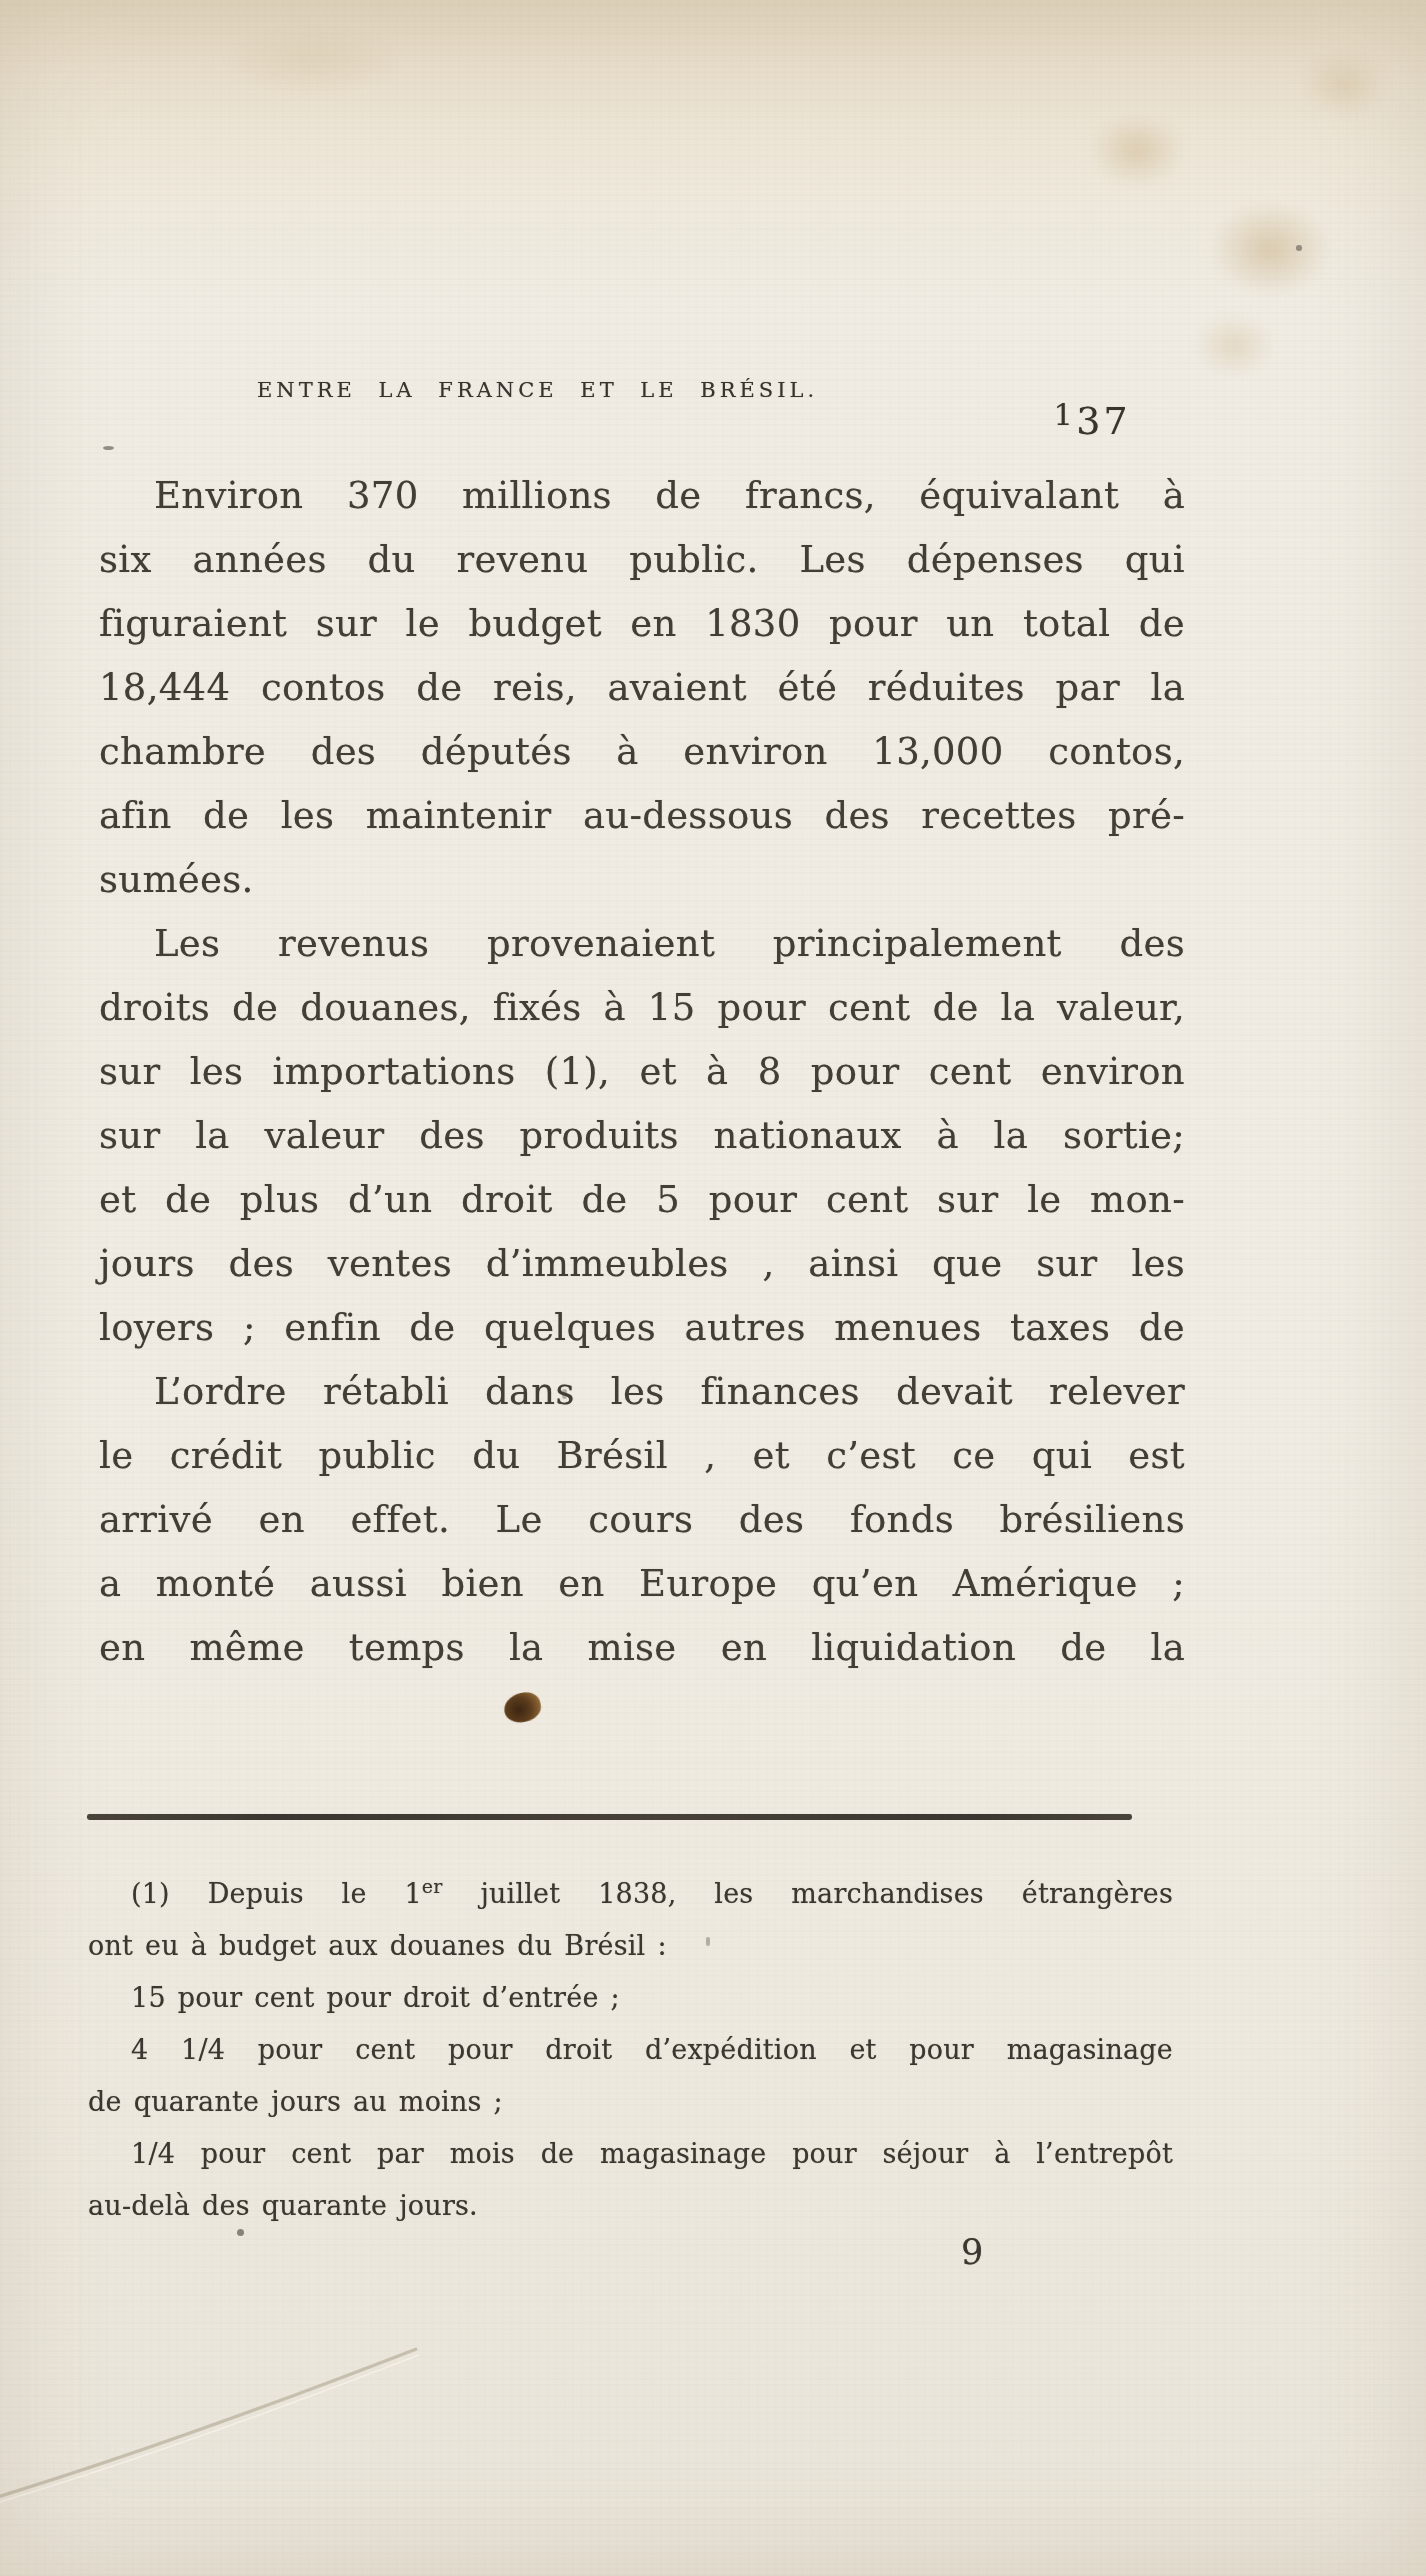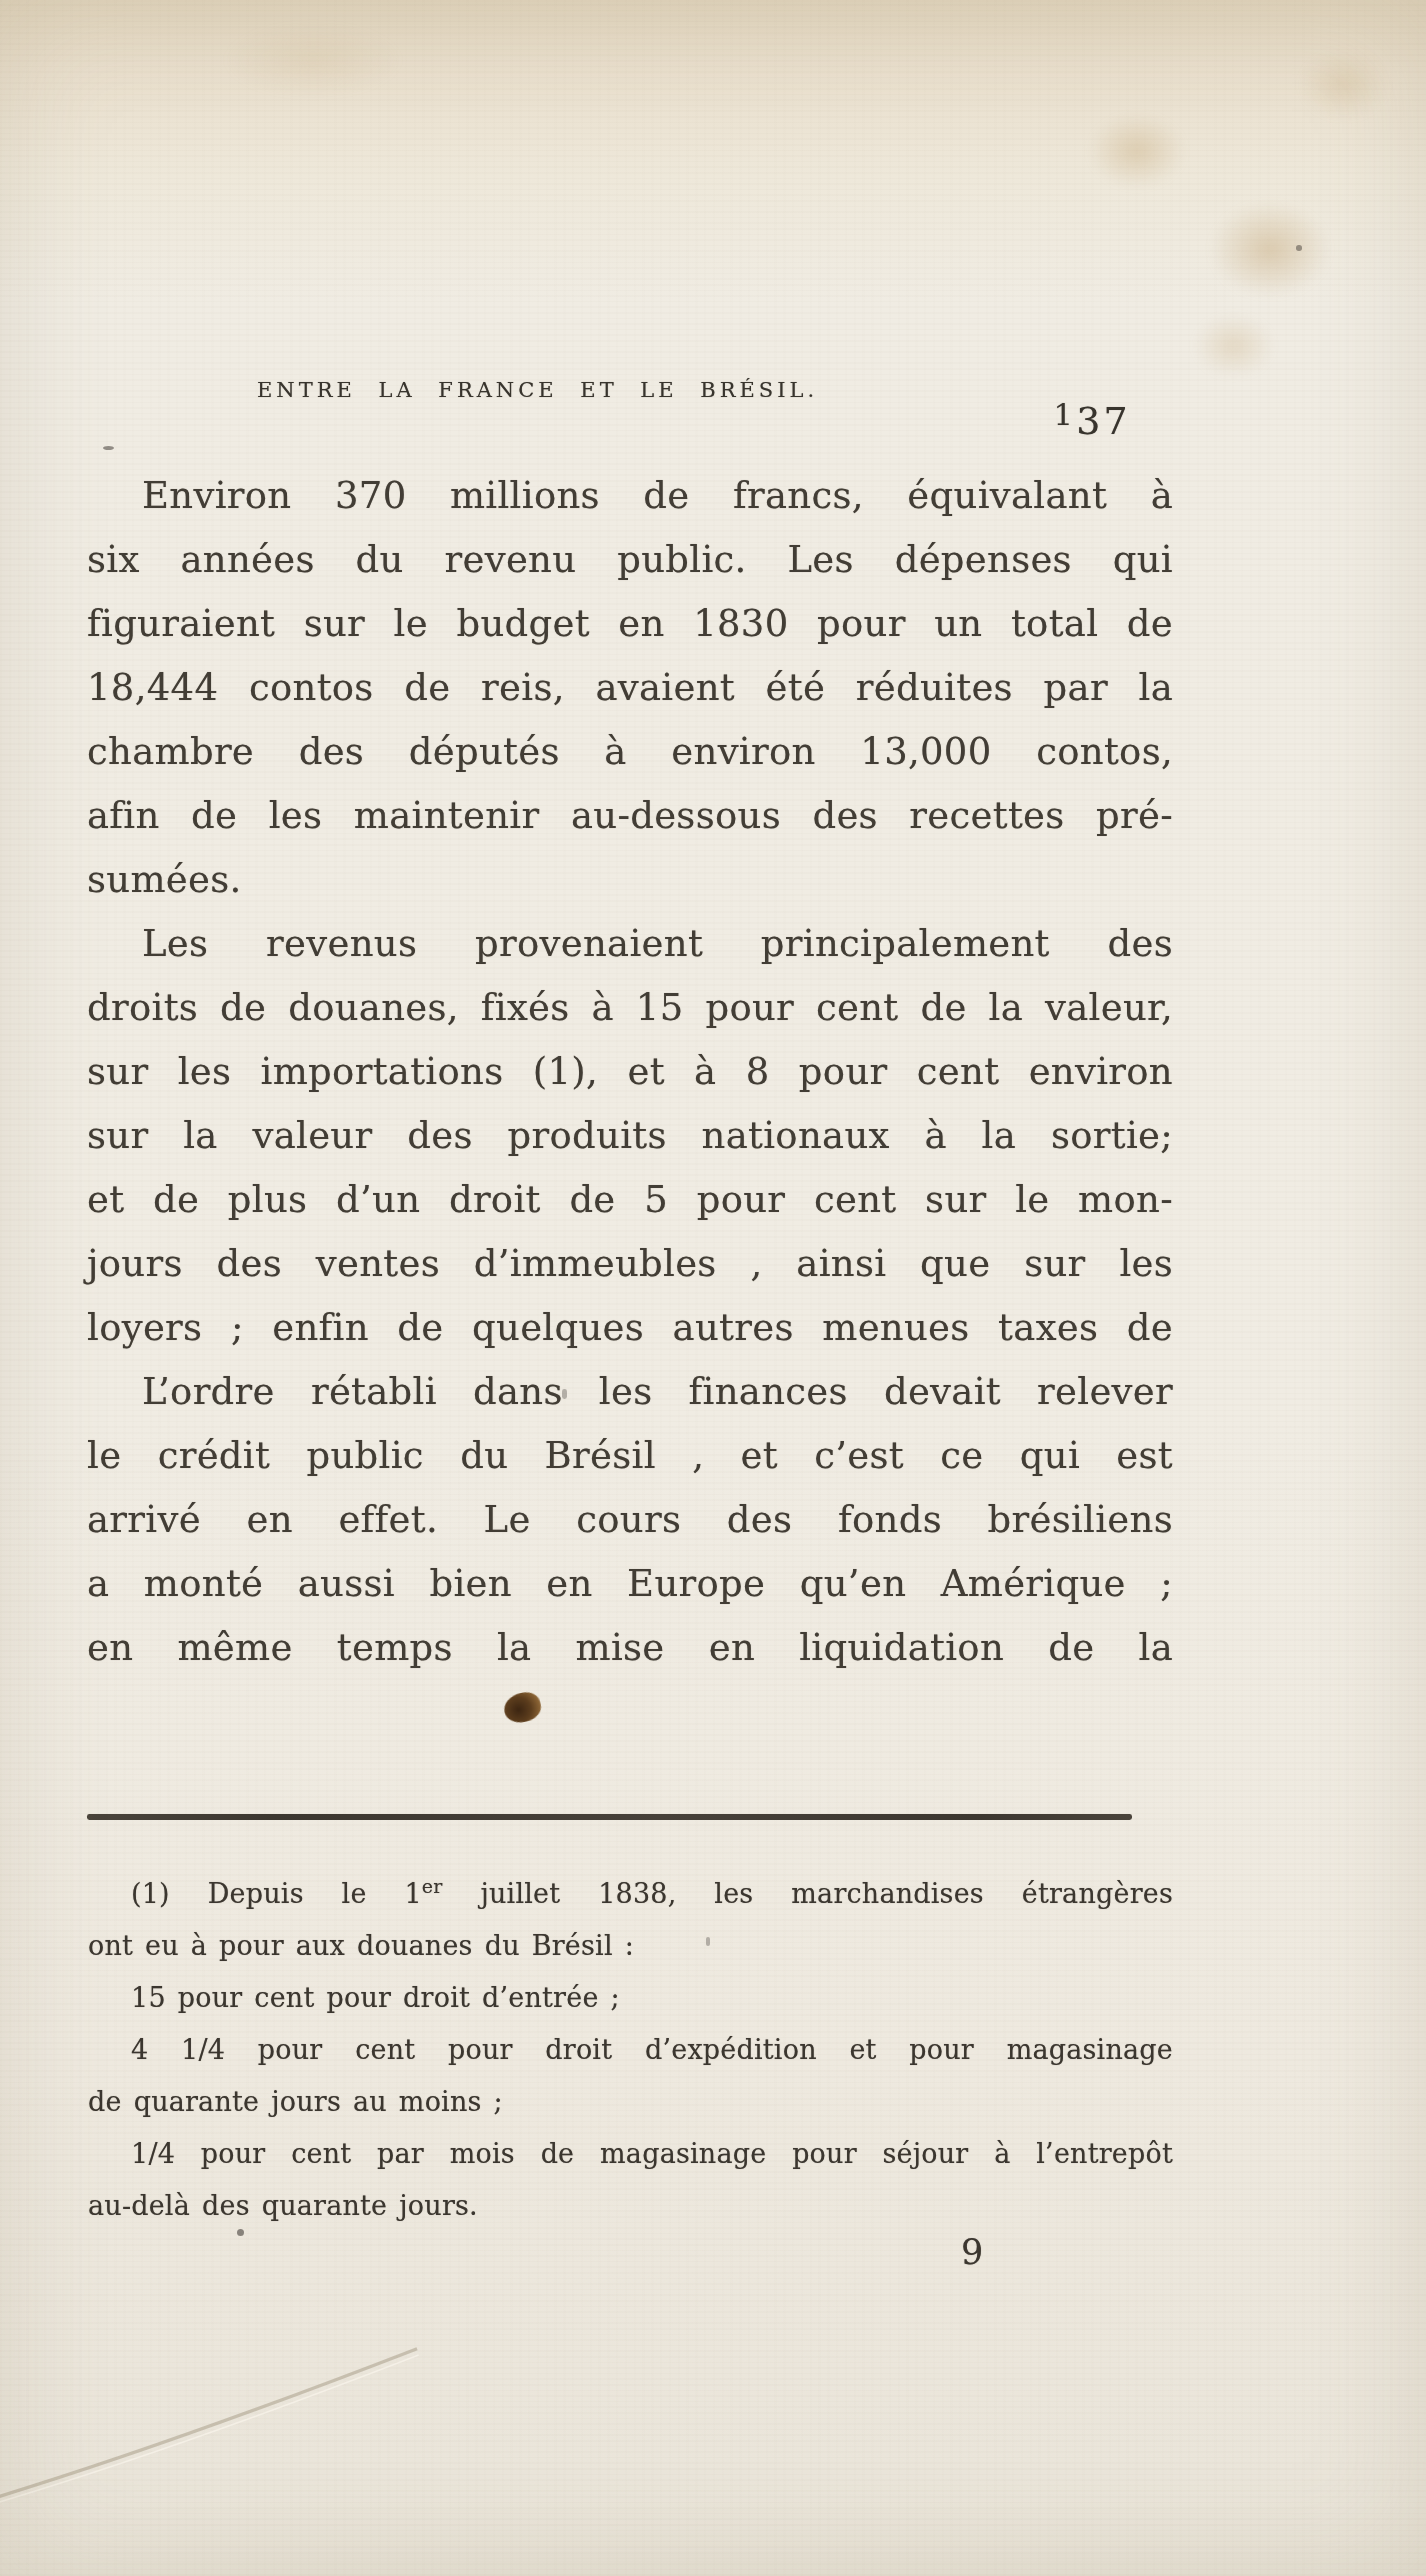--- a/index.html
+++ b/index.html
@@ -37,21 +37,21 @@
   }
   .runhead .folio{
     position:absolute;right:42px;top:17px;
     font-size:38px;letter-spacing:3.2px;color:#38342d;
     text-shadow:0 0 0.8px rgba(56,52,45,.5);
   }
   .folio .d-asc{display:inline-block;transform:translateY(-1.6px);font-size:30.5px;}
   .folio .d-desc{display:inline-block;transform:translateY(7.2px);}
 
   
-  .bodytext{position:absolute;top:464px;left:87px;width:1086px;}
+  .bodytext{position:absolute;top:464px;left:99px;width:1086px;}
   .line{
     height:64px;line-height:64px;
     font-size:37px;letter-spacing:0.3px;word-spacing:4.8px;
     text-align:justify;text-align-last:justify;
     white-space:nowrap;
     color:#423d35;
     text-shadow:0 0 0.8px rgba(60,54,45,.45);
   }
   .line.indent{padding-left:55px;}
   .line.flush{text-align-last:left;}
@@ -143,21 +143,21 @@
     <div class="line">a monté aussi bien en Europe qu’en Amérique ;</div>
     <div class="line">en même temps la mise en liquidation de la</div>
   </div>
 
   <div class="inkblot"></div>
 
   <div class="fnrule"></div>
 
   <div class="footnote">
     <div class="fline indent"><span>(1) Depuis le 1</span><sup>er</sup><span> juillet 1838, les marchandises étrangères</span></div>
-    <div class="fline flush">ont eu à pour aux douanes du Brésil :</div>
+    <div class="fline flush">ont eu à budget aux douanes du Brésil :</div>
     <div class="fline flush indent">15 pour cent pour droit d’entrée ;</div>
     <div class="fline indent">4 1/4 pour cent pour droit d’expédition et pour magasinage</div>
     <div class="fline flush">de quarante jours au moins ;</div>
     <div class="fline indent">1/4 pour cent par mois de magasinage pour séjour à l’entrepôt</div>
     <div class="fline flush">au-delà des quarante jours.</div>
   </div>
 
   <div class="sigmark">9</div>
 
   <div class="speck p1"></div>

